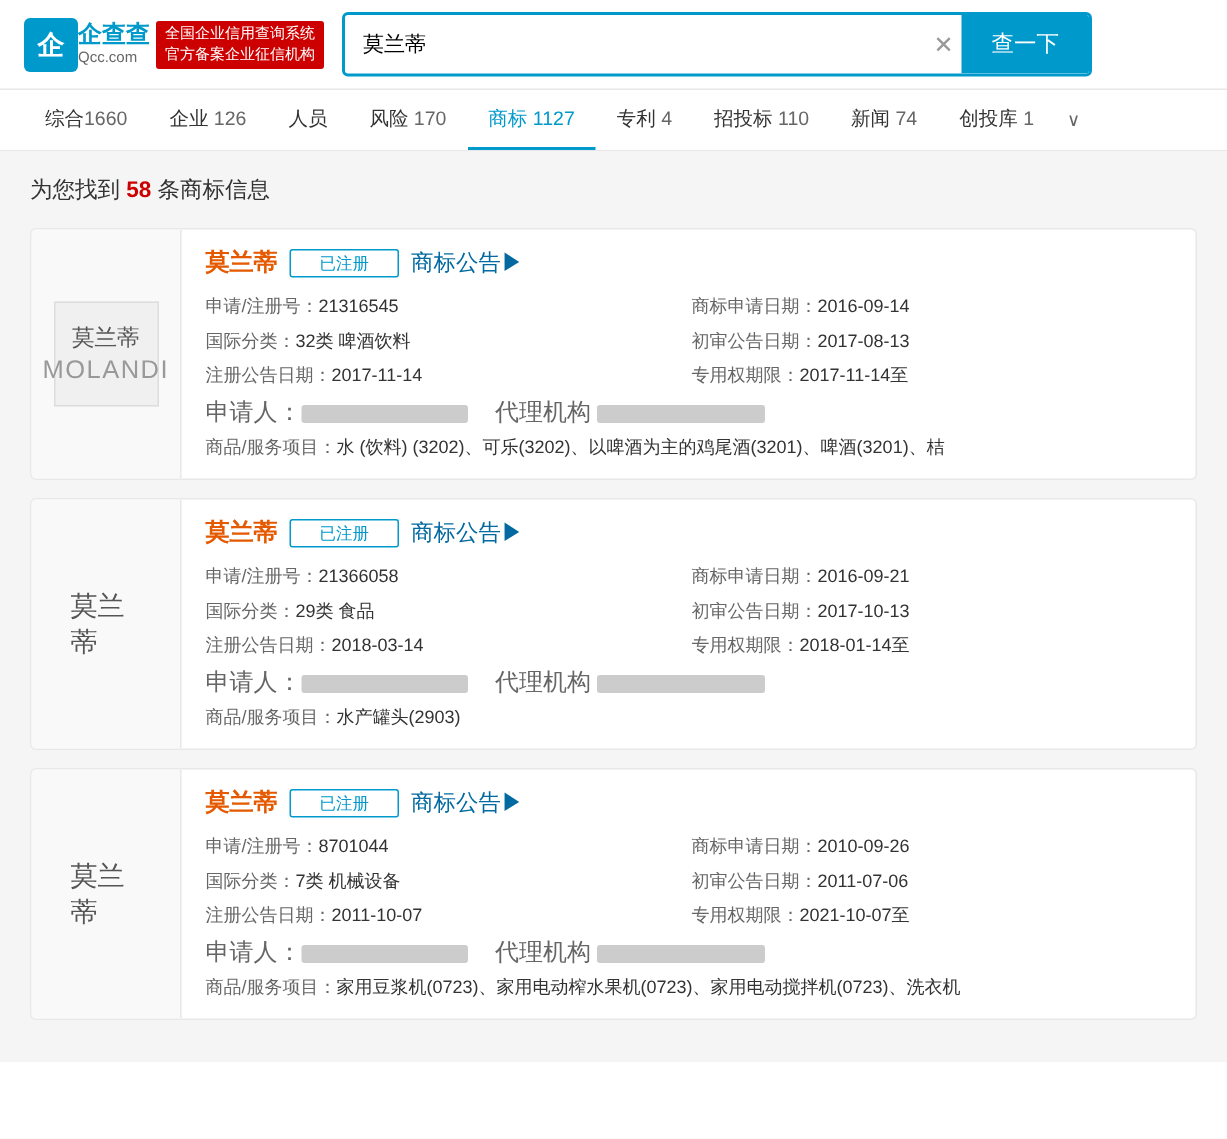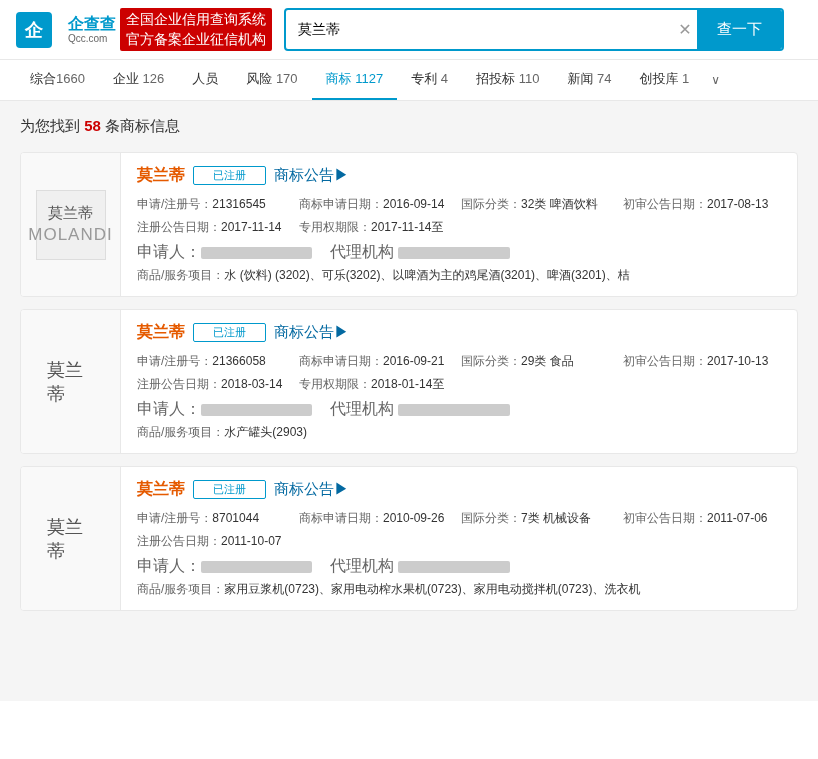--- a/index.html
+++ b/index.html
@@ -28,37 +28,37 @@
       display: flex;
       align-items: center;
       justify-content: center;
       color: #fff;
       font-size: 18px;
       font-weight: bold;
     }
     .logo-text-area {
       display: flex;
       flex-direction: column;
-      margin-left: 16px;
+      margin-left: 0;
     }
     .logo-main {
       font-size: 16px;
       font-weight: bold;
       color: #0099cc;
       line-height: 1.2;
     }
     .logo-sub {
       font-size: 10px;
       color: #666;
       line-height: 1.2;
     }
     .official-badge {
       background: #cc0000;
       color: #fff;
-      font-size: 14px;
+      font-size: 10px;
       padding: 2px 6px;
       border-radius: 2px;
       line-height: 1.4;
       text-align: center;
       margin-left: 4px;
     }
     .official-badge div { line-height: 1.4; }
 
     .search-bar {
       flex: 1;
@@ -217,21 +217,21 @@
     .badge-announcement {
       color: #0369a1;
       font-size: 15px;
       cursor: pointer;
       display: flex;
       align-items: center;
       gap: 2px;
     }
     .card-info-grid {
       display: grid;
-      grid-template-columns: 1fr 1fr 1fr 1fr;
+      grid-template-columns: 1fr 1fr;
       gap: 6px 4px;
       margin-bottom: 6px;
     }
     .info-item {
       font-size: 12px;
       color: #555;
       white-space: nowrap;
       overflow: hidden;
       text-overflow: ellipsis;
     }
@@ -433,20 +433,23 @@
         </div>
         <div class="info-item">
           <span class="info-label">国际分类：</span><span class="info-value">7类 机械设备</span>
         </div>
         <div class="info-item">
           <span class="info-label">初审公告日期：</span><span class="info-value">2011-07-06</span>
         </div>
         <div class="info-item">
           <span class="info-label">注册公告日期：</span><span class="info-value">2011-10-07</span>
         </div>
+        <div class="info-item">
+          <span class="info-label">专用权期限：</span><span class="info-value">2021-10-07至</span>
+        </div>
       </div>
       <div class="card-full-row">
         <span class="info-label">申请人：</span><span class="info-value blurred">&nbsp;&nbsp;&nbsp;&nbsp;&nbsp;&nbsp;&nbsp;&nbsp;&nbsp;&nbsp;&nbsp;&nbsp;&nbsp;&nbsp;&nbsp;&nbsp;&nbsp;&nbsp;&nbsp;&nbsp;&nbsp;&nbsp;&nbsp;&nbsp;&nbsp;</span>
         &nbsp;&nbsp;
         <span class="info-label">代理机构</span>&nbsp;<span class="info-value blurred">&nbsp;&nbsp;&nbsp;&nbsp;&nbsp;&nbsp;&nbsp;&nbsp;&nbsp;&nbsp;&nbsp;&nbsp;&nbsp;&nbsp;&nbsp;&nbsp;&nbsp;&nbsp;&nbsp;&nbsp;&nbsp;&nbsp;&nbsp;&nbsp;&nbsp;</span>
       </div>
       <div class="goods-row">
         <span class="info-label">商品/服务项目：</span><span class="info-value">家用豆浆机(0723)、家用电动榨水果机(0723)、家用电动搅拌机(0723)、洗衣机</span>
       </div>
     </div>

